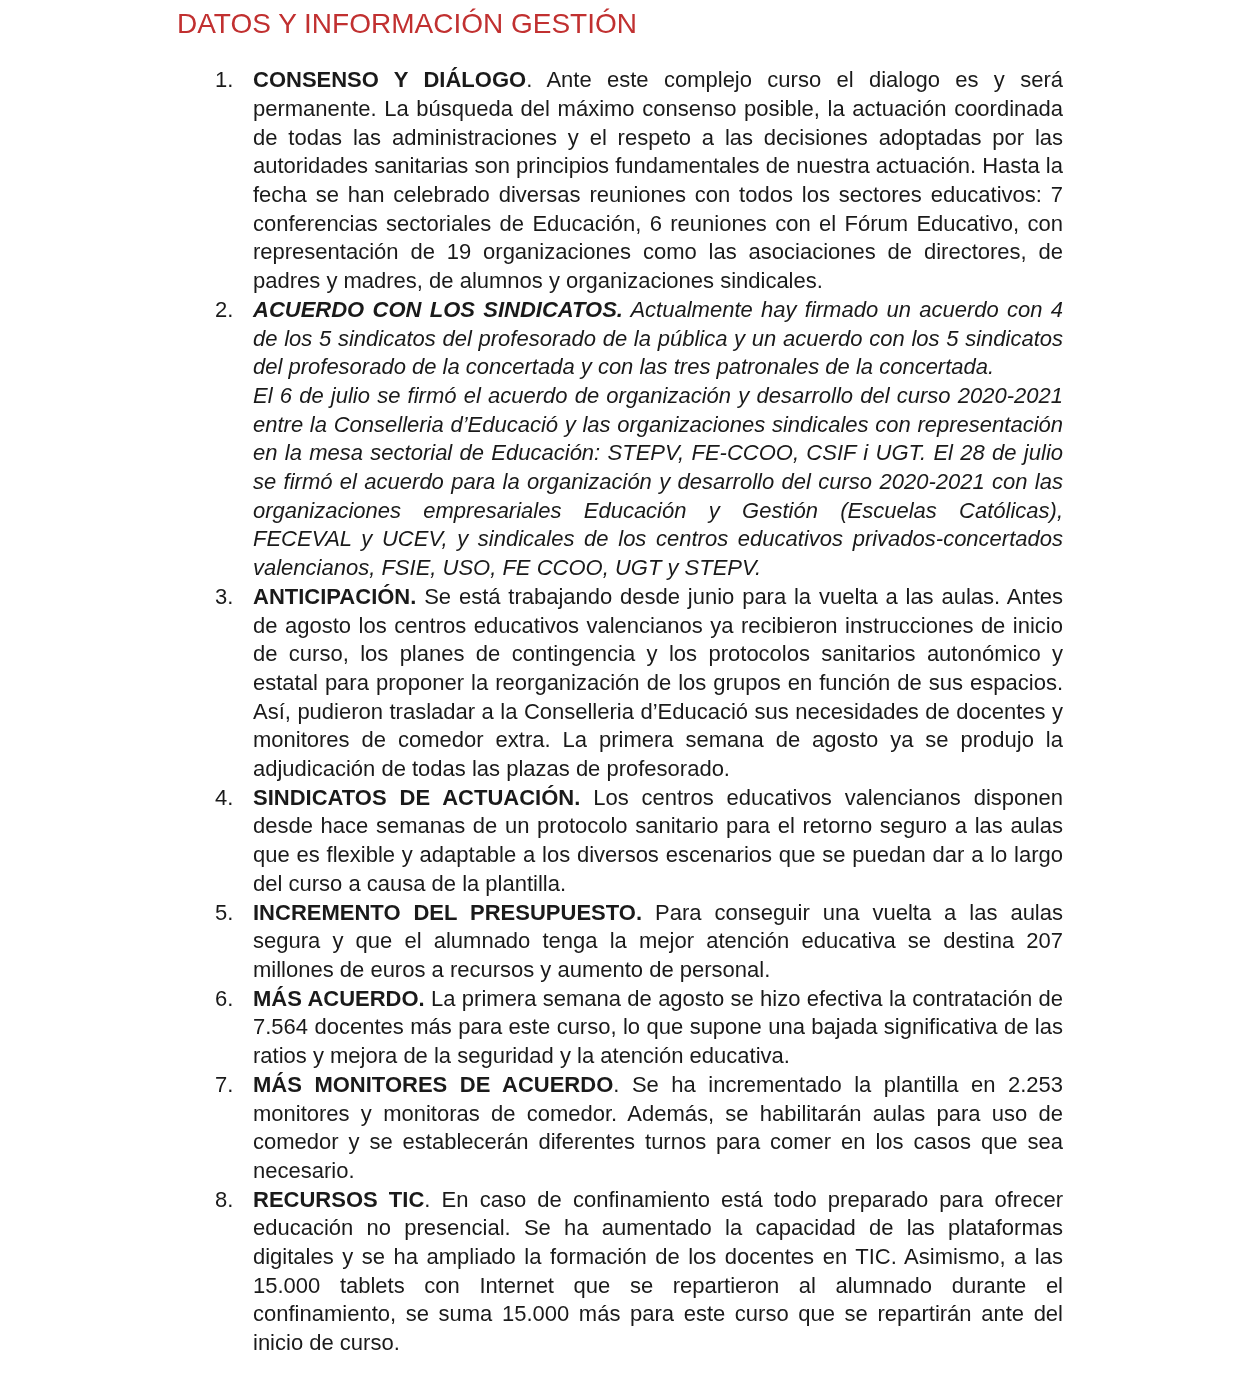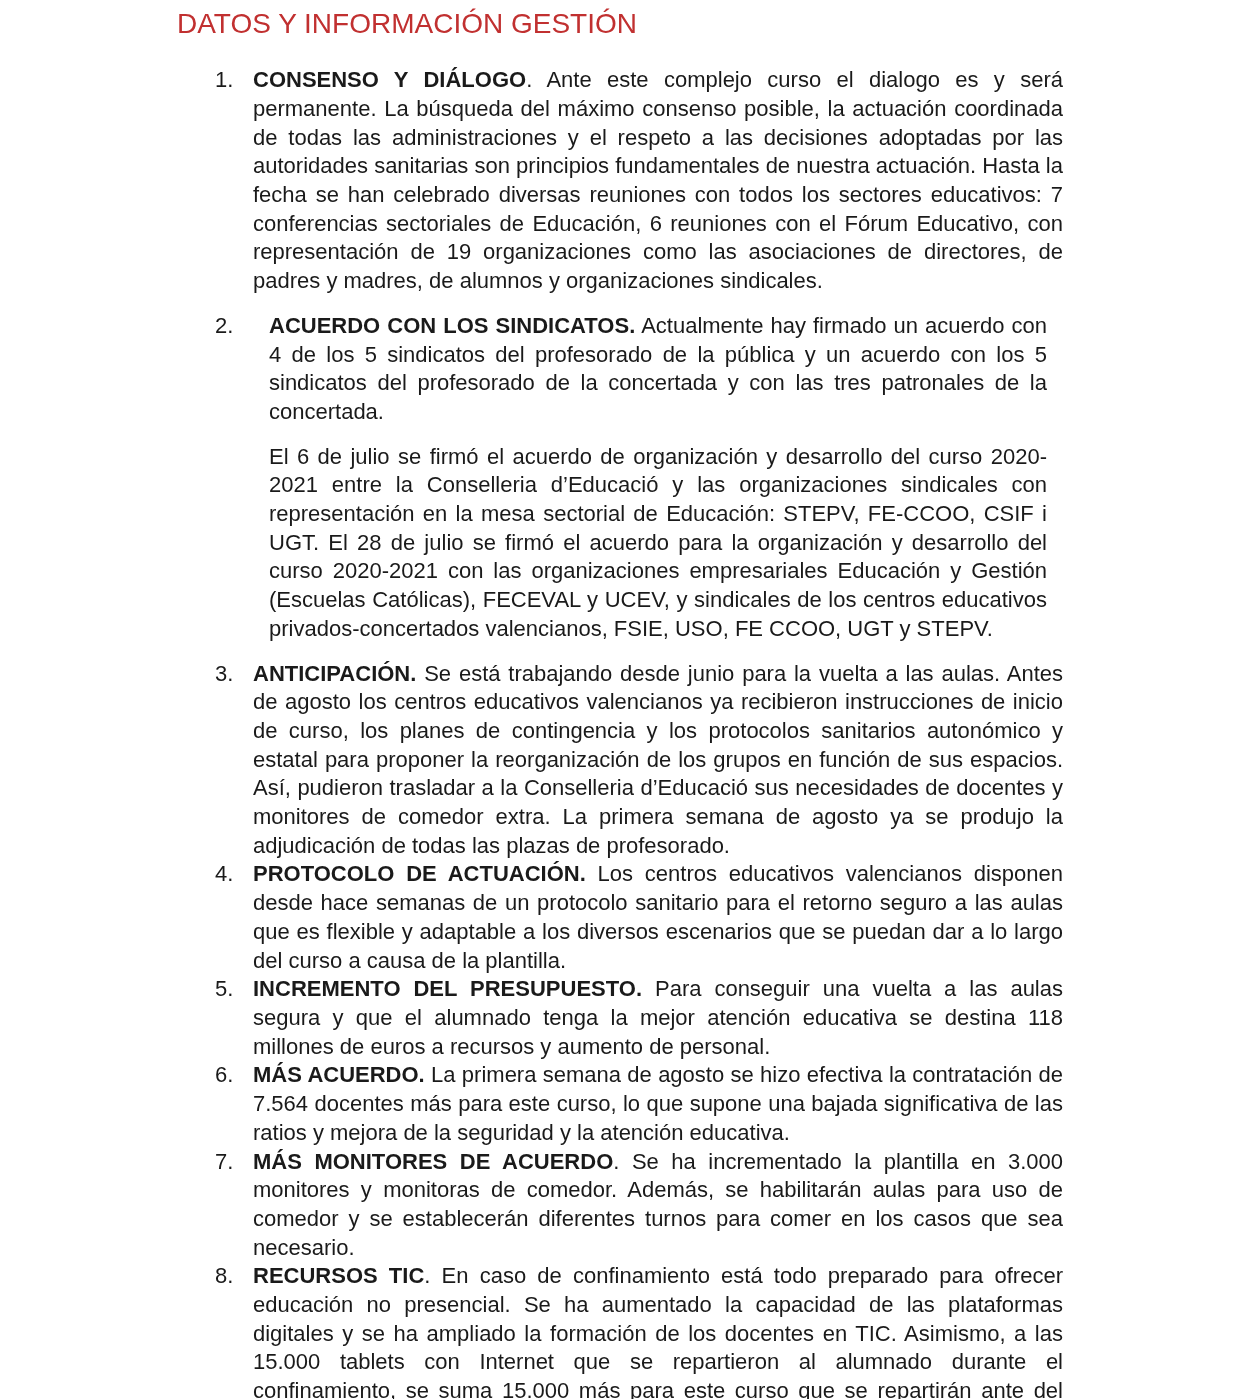--- a/index.html
+++ b/index.html
@@ -35,22 +35,23 @@
     position: relative;
     text-align: justify;
   }
   ol.item-list .num {
     position: absolute;
     left: -38px;
     top: 0;
     text-align: left;
   }
   ol.item-list p {
-    margin: 16px;
+    margin: 0;
     text-align: justify;
+    font-style: italic;
   }
   .b {
     font-weight: 700;
   }
 </style>
 </head>
 <body>
 
 <div class="page">
   <h1 class="doc-title">DATOS Y INFORMACIÓN GESTIÓN</h1>
@@ -61,28 +62,28 @@
     </li>
     <li>
       <span class="num">2.</span>
       <p><span class="b">ACUERDO CON LOS SINDICATOS.</span><span> Actualmente hay firmado un acuerdo con 4 de los 5 sindicatos del profesorado de la pública y un acuerdo con los 5 sindicatos del profesorado de la concertada y con las tres patronales de la concertada.</span></p>
       <p>El 6 de julio se firmó el acuerdo de organización y desarrollo del curso 2020-2021 entre la Conselleria d’Educació y las organizaciones sindicales con representación en la mesa sectorial de Educación: STEPV, FE-CCOO, CSIF i UGT. El 28 de julio se firmó el acuerdo para la organización y desarrollo del curso 2020-2021 con las organizaciones empresariales Educación y Gestión (Escuelas Católicas), FECEVAL y UCEV, y sindicales de los centros educativos privados-concertados valencianos, FSIE, USO, FE CCOO, UGT y STEPV.</p>
     </li>
     <li>
       <span class="num">3.</span><span class="b">ANTICIPACIÓN.</span><span> Se está trabajando desde junio para la vuelta a las aulas. Antes de agosto los centros educativos valencianos ya recibieron instrucciones de inicio de curso, los planes de contingencia y los protocolos sanitarios autonómico y estatal para proponer la reorganización de los grupos en función de sus espacios. Así, pudieron trasladar a la Conselleria d’Educació sus necesidades de docentes y monitores de comedor extra. La primera semana de agosto ya se produjo la adjudicación de todas las plazas de profesorado.</span>
     </li>
     <li>
-      <span class="num">4.</span><span class="b">PROTOCOLO DE ACTUACIÓN.</span><span> Los centros educativos valencianos disponen desde hace semanas de un protocolo sanitario para el retorno seguro a las aulas que es flexible y adaptable a los diversos escenarios que se puedan dar a lo largo del curso a causa de la plantilla.</span>
+      <span class="num">4.</span><span class="b">SINDICATOS DE ACTUACIÓN.</span><span> Los centros educativos valencianos disponen desde hace semanas de un protocolo sanitario para el retorno seguro a las aulas que es flexible y adaptable a los diversos escenarios que se puedan dar a lo largo del curso a causa de la plantilla.</span>
     </li>
     <li>
-      <span class="num">5.</span><span class="b">INCREMENTO DEL PRESUPUESTO.</span><span> Para conseguir una vuelta a las aulas segura y que el alumnado tenga la mejor atención educativa se destina 118 millones de euros a recursos y aumento de personal.</span>
+      <span class="num">5.</span><span class="b">INCREMENTO DEL PRESUPUESTO.</span><span> Para conseguir una vuelta a las aulas segura y que el alumnado tenga la mejor atención educativa se destina 207 millones de euros a recursos y aumento de personal.</span>
     </li>
     <li>
       <span class="num">6.</span><span class="b">MÁS ACUERDO.</span><span> La primera semana de agosto se hizo efectiva la contratación de 7.564 docentes más para este curso, lo que supone una bajada significativa de las ratios y mejora de la seguridad y la atención educativa.</span>
     </li>
     <li>
-      <span class="num">7.</span><span class="b">MÁS MONITORES DE ACUERDO</span><span>. Se ha incrementado la plantilla en 3.000 monitores y monitoras de comedor. Además, se habilitarán aulas para uso de comedor y se establecerán diferentes turnos para comer en los casos que sea necesario.</span>
+      <span class="num">7.</span><span class="b">MÁS MONITORES DE ACUERDO</span><span>. Se ha incrementado la plantilla en 2.253 monitores y monitoras de comedor. Además, se habilitarán aulas para uso de comedor y se establecerán diferentes turnos para comer en los casos que sea necesario.</span>
     </li>
     <li>
       <span class="num">8.</span><span class="b">RECURSOS TIC</span><span>. En caso de confinamiento está todo preparado para ofrecer educación no presencial. Se ha aumentado la capacidad de las plataformas digitales y se ha ampliado la formación de los docentes en TIC. Asimismo, a las 15.000 tablets con Internet que se repartieron al alumnado durante el confinamiento, se suma 15.000 más para este curso que se repartirán ante del inicio de curso.</span>
     </li>
   </ol>
 </div>
 
 </body></html>

